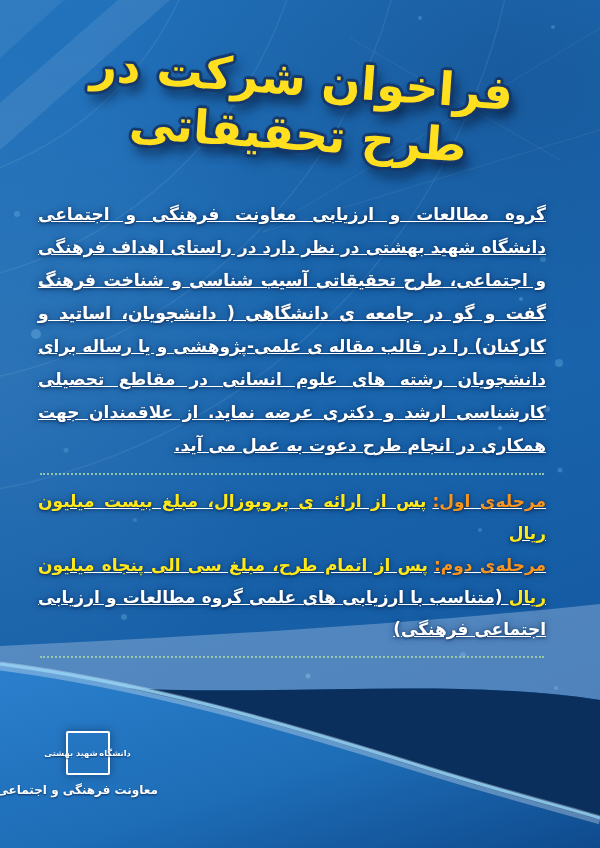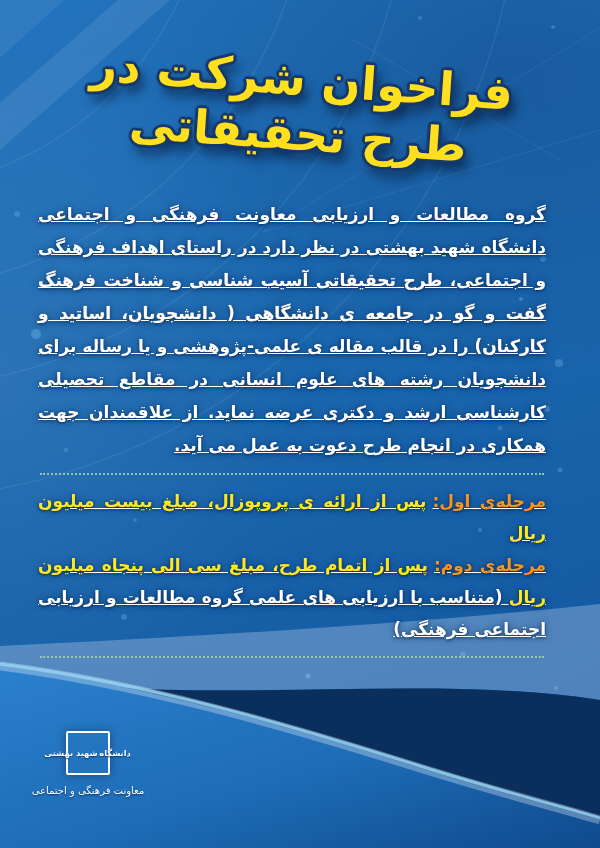--- a/index.html
+++ b/index.html
@@ -72,21 +72,21 @@
     border:2.5px solid #ffffff;border-radius:2px;
     box-shadow:0 0 10px rgba(10,35,75,0.5);
     display:flex;flex-direction:row;align-items:center;justify-content:center;
     margin:0 auto 7px auto;
     font-size:9px;font-weight:bold;line-height:11px;
     text-shadow:0 1px 2px rgba(8,38,82,0.8);
   }
   .seal span{display:block;white-space:nowrap;transform:scale(.92);}
   .seal-wrap{display:flex;justify-content:center;}
   .org{
-    font-size:10px;font-weight:normal;line-height:17px;
+    font-size:12px;font-weight:bold;line-height:17px;
     text-shadow:0 1px 2px rgba(8,38,82,0.85);
     white-space:nowrap;
   }
 </style>
 </head>
 <body>
 
 <div class="poster">
 
   <svg class="bg" width="600" height="848" viewBox="0 0 600 848" aria-hidden="true">

